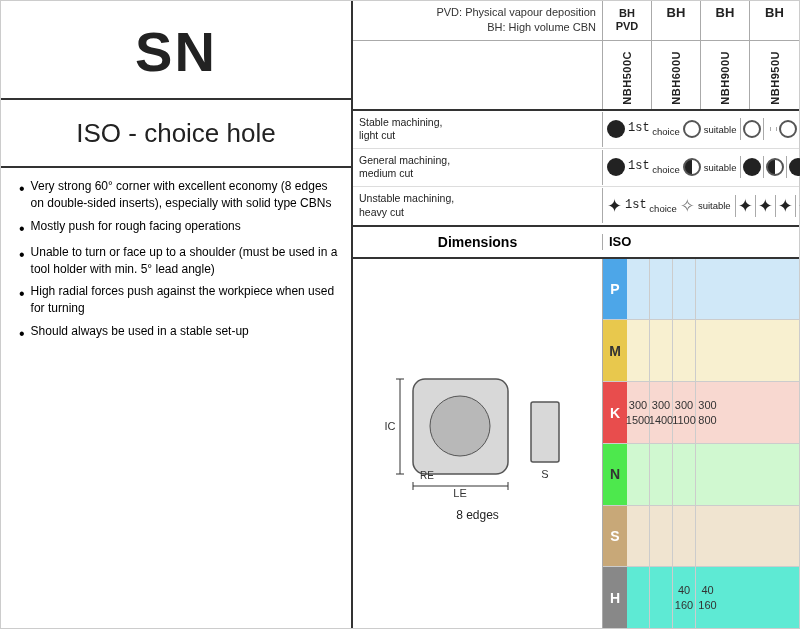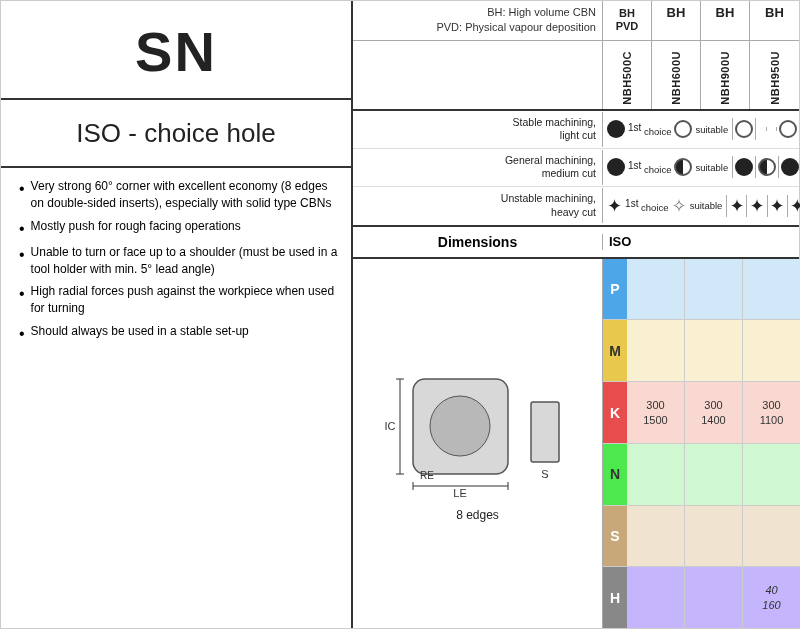--- a/index.html
+++ b/index.html
@@ -147,21 +147,21 @@
       border-bottom: 1px solid #ddd;
       min-height: 38px;
       align-items: center;
     }
     .machining-row:last-child { border-bottom: none; }
     .machining-label {
       flex: 1;
       padding: 4px 6px;
       font-size: 10.5px;
       color: #222;
-      text-align: right;
+      text-align: left;
       border-right: 1px solid #aaa;
       line-height: 1.3;
     }
     .machining-icons-row {
       width: 196px;
       display: flex;
       align-items: center;
     }
     .machining-choice {
       flex: 1;
@@ -235,21 +235,21 @@
       font-weight: bold;
       font-size: 14px;
       color: #fff;
       flex-shrink: 0;
     }
     .material-values {
       display: flex;
       flex: 1;
     }
     .material-cell {
-      width: 58px;
+      width: 23px;
       display: flex;
       flex-direction: column;
       align-items: center;
       justify-content: center;
       font-size: 11px;
       border-right: 1px solid #ccc;
       text-align: center;
       line-height: 1.3;
       color: #333;
     }
@@ -299,37 +299,38 @@
       font-size: 18px;
       line-height: 1;
       color: #222;
     }
     .choice-text {
       font-size: 9.5px;
       color: #222;
       white-space: nowrap;
     }
     .superscript {
-      font-size: 10px;
+      font-size: 12px;
       vertical-align: super;
+      font-family: Liberation Mono, monospace;
     }
 
     
     .mat-p { background-color: #4da6e8; }
     .mat-p-bg { background-color: #d0e8f8; }
     .mat-m { background-color: #e8c84d; }
     .mat-m-bg { background-color: #f8f0d0; }
     .mat-k { background-color: #e84d4d; }
     .mat-k-bg { background-color: #f8d8d0; }
     .mat-n { background-color: #4de84d; }
     .mat-n-bg { background-color: #d0f8d0; }
     .mat-s { background-color: #c8a878; }
     .mat-s-bg { background-color: #f0e4d0; }
     .mat-h { background-color: #888; }
-    .mat-h-bg { background-color: #c4b5fd; font-style: italic; }
+    .mat-h-bg { background-color: #5eead4; }
   </style>
 </head>
 <body>
 
 <div class="main-container">
 
   <div class="left-panel">
     <div class="sn-header">
       <span class="sn-title">SN</span>
     </div>
@@ -357,22 +358,22 @@
         <span class="bullet">•</span>
         <span>Should always be used in a stable set-up</span>
       </div>
     </div>
   </div>
 
   <div class="right-panel">
 
     <div class="bh-header-row">
       <div class="bh-info-cell">
+        <div>PVD: Physical vapour deposition</div>
         <div>BH: High volume CBN</div>
-        <div>PVD: Physical vapour deposition</div>
       </div>
       <div class="bh-cols">
         <div class="bh-col-label" style="font-size:11px; display:flex; align-items:center; justify-content:center; flex-direction:column; line-height:1.2;">
           <span>BH</span>
           <span>PVD</span>
         </div>
         <div class="bh-col-label">BH</div>
         <div class="bh-col-label">BH</div>
         <div class="bh-col-label">BH</div>
       </div>

